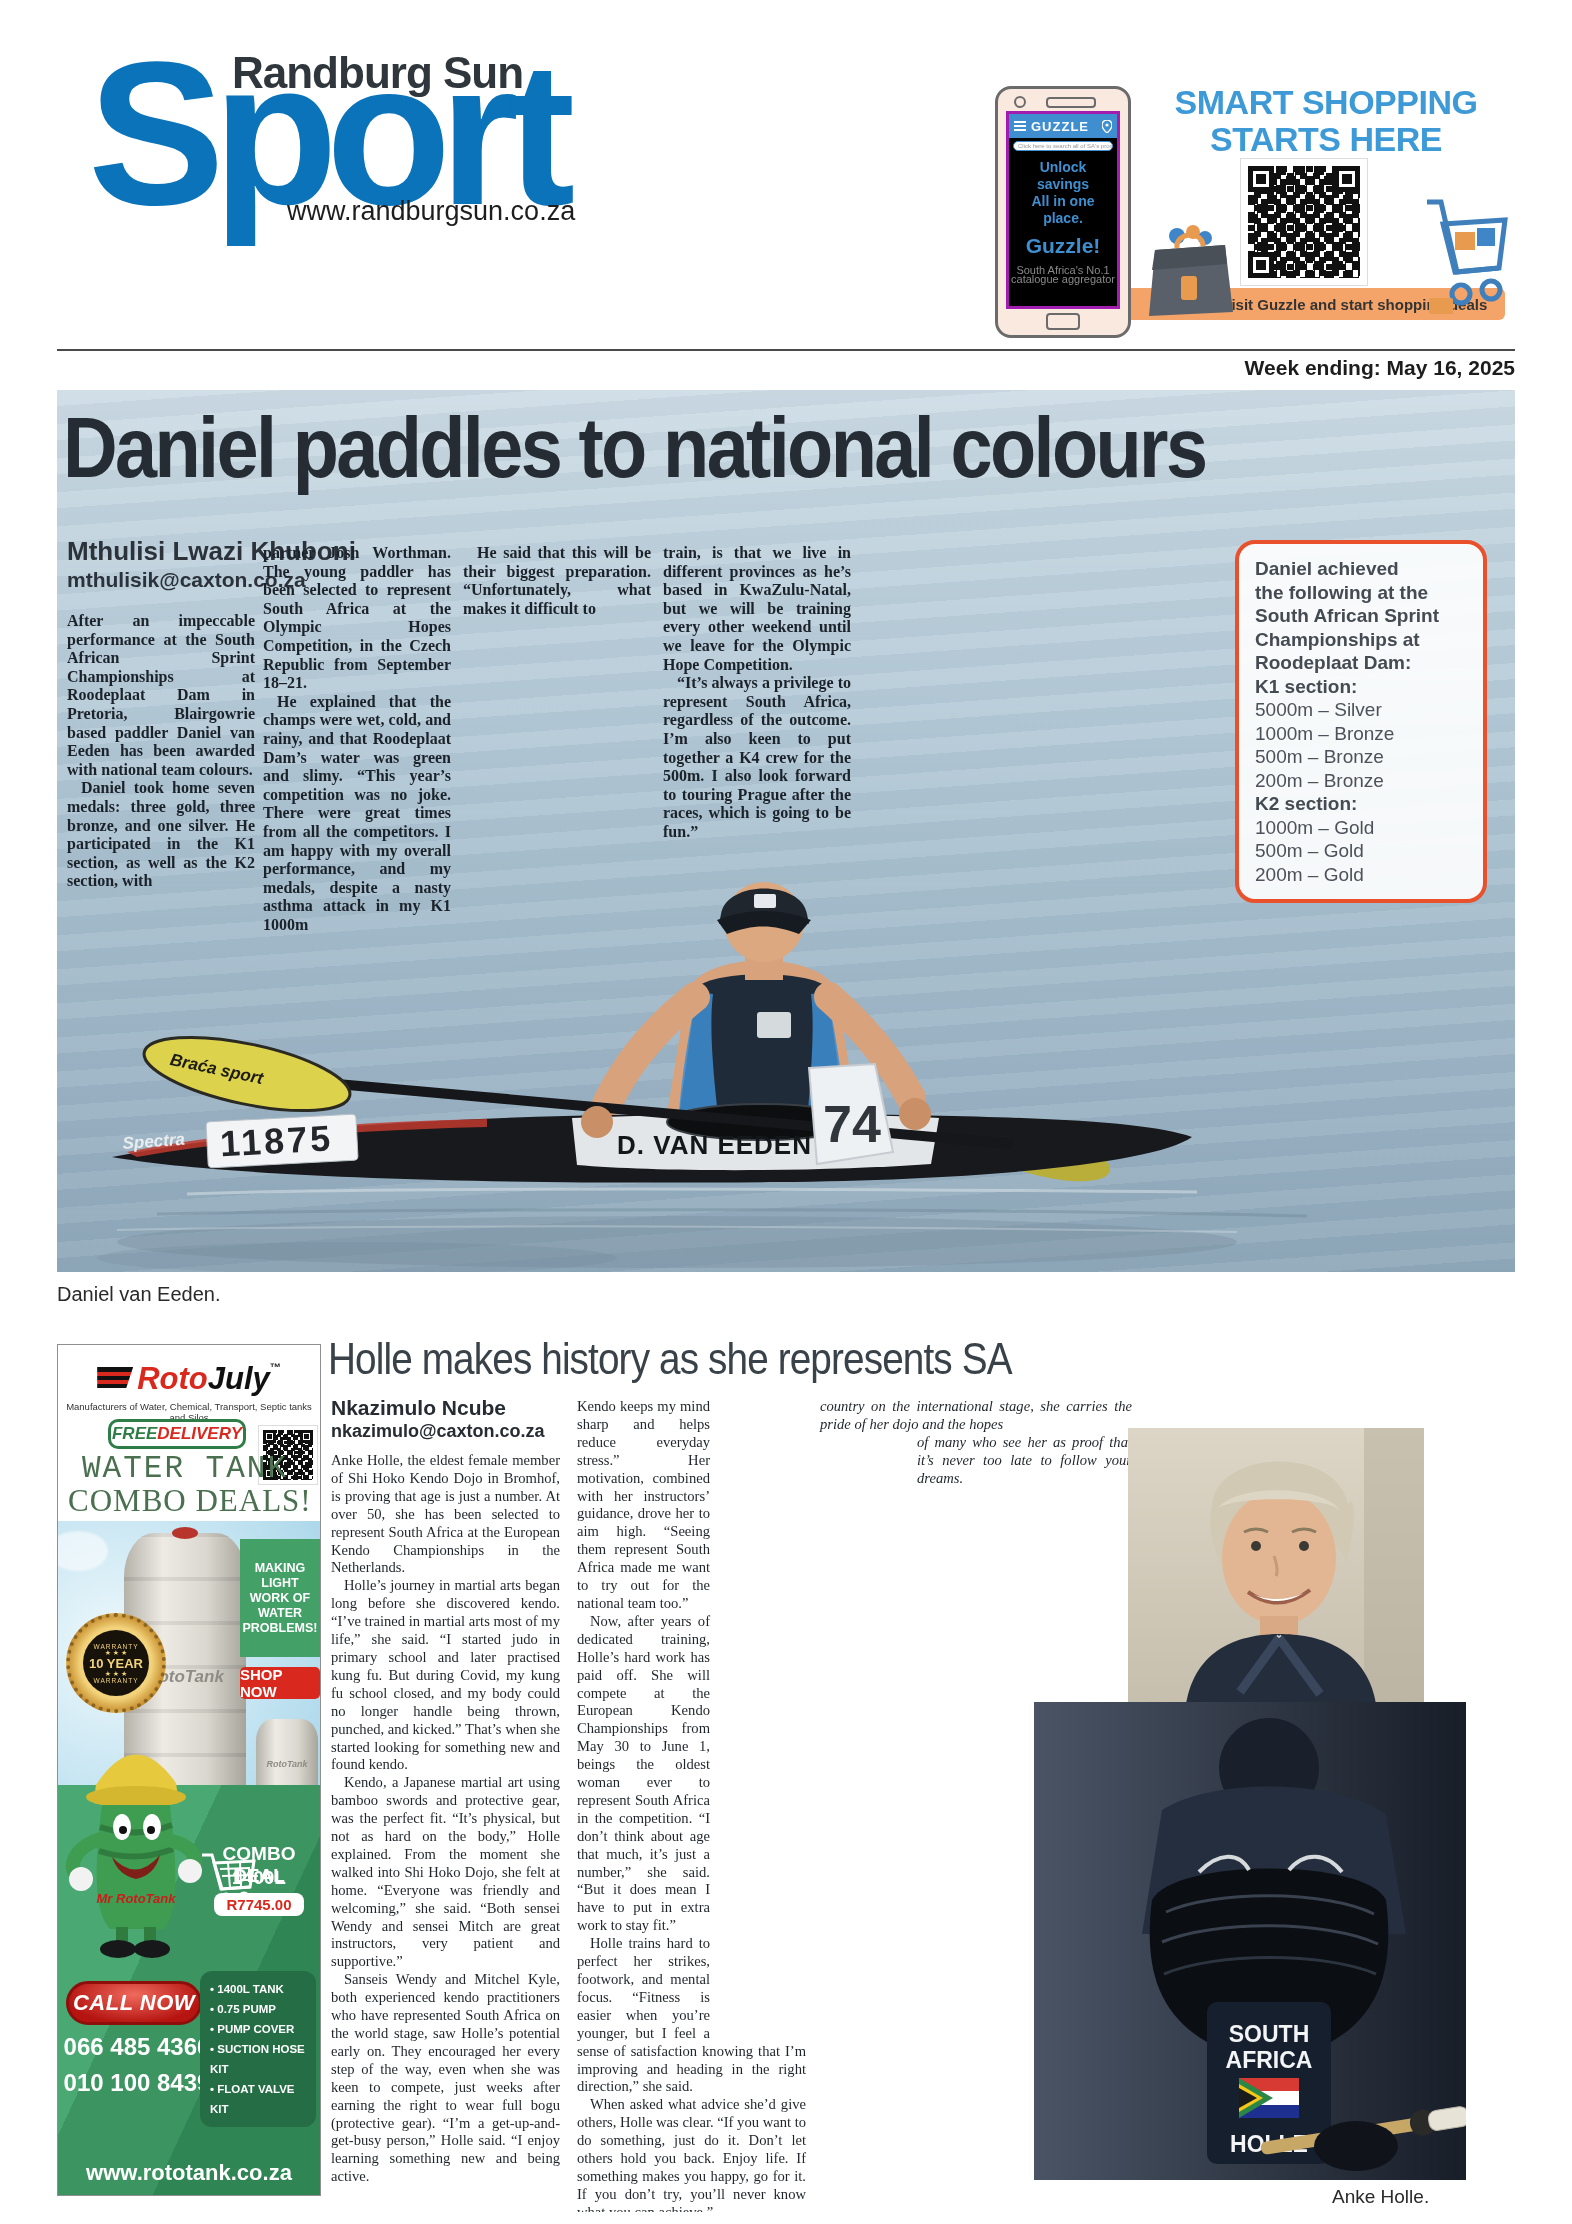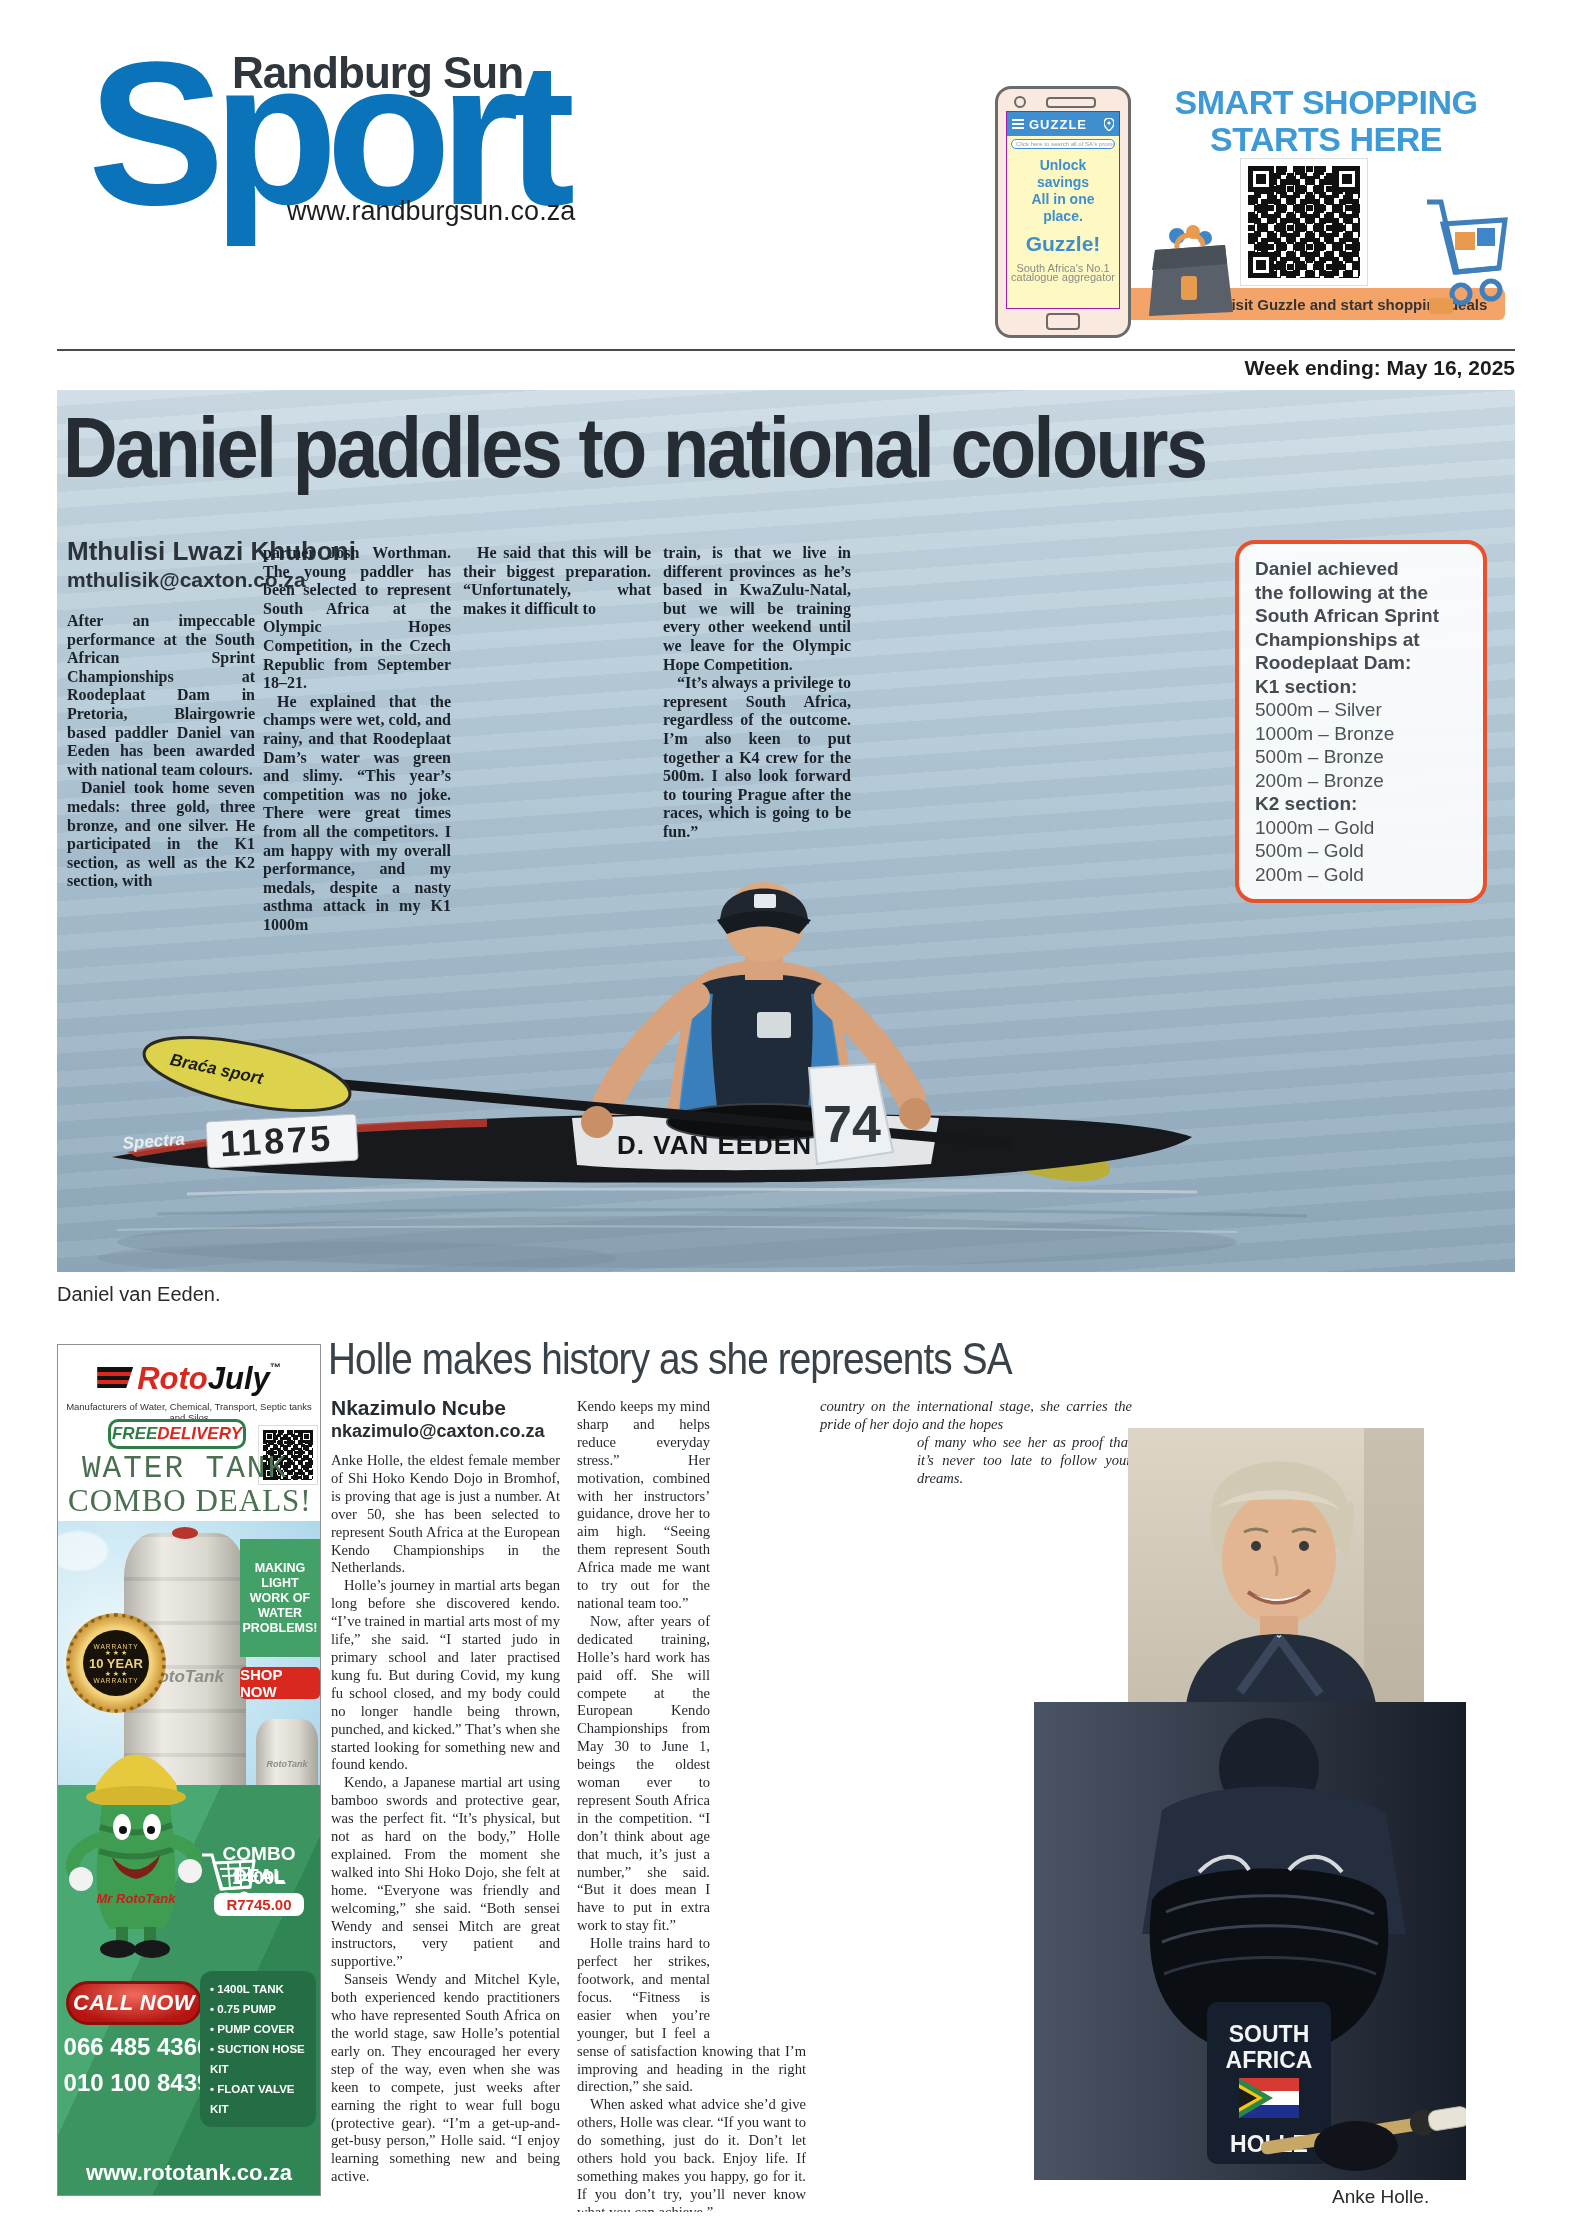--- a/index.html
+++ b/index.html
@@ -17,22 +17,22 @@
   #guzzle{left:985px;top:56px;width:532px;height:268px;}
   #guzzle-strip{left:12px;top:232px;width:508px;height:32px;background:#f4a469;border-radius:6px;
                 display:flex;align-items:center;justify-content:center;padding-left:150px;box-sizing:border-box;
                 font-size:15px;font-weight:800;color:#343434;}
   #phone{left:10px;top:30px;width:136px;height:252px;background:#f9e9df;border:3px solid #6b6b6b;
          border-radius:16px;z-index:3;box-sizing:border-box;}
   .phone-cam{position:absolute;left:16px;top:7px;width:8px;height:8px;border-radius:50%;
              background:#f9e9df;border:2px solid #6b6b6b;}
   .phone-spk{position:absolute;left:48px;top:8px;width:46px;height:7px;border-radius:4px;
              background:#f9e9df;border:2px solid #6b6b6b;}
-  #phone-screen{position:absolute;left:8px;top:22px;right:8px;bottom:26px;background:#fef9c3;
-                border:1px solid #a21caf;overflow:hidden;}
+  #phone-screen{position:absolute;left:8px;top:22px;right:8px;bottom:26px;background:#000000;
+                border:3px solid #a21caf;overflow:hidden;}
   #phone-header{height:24px;background:#3f8fd0;display:flex;align-items:center;gap:5px;padding:0 5px;}
   .burger{display:inline-block;width:12px;}
   .burger i{display:block;height:2px;background:#fff;margin:2px 0;}
   #phone-appname{color:#fff;font-weight:800;font-size:13px;letter-spacing:1px;flex:1;}
   #phone-search{margin:3px 4px;background:#fff;border:1px solid #3f8fd0;border-radius:8px;
                 font-size:6px;color:#999;padding:1px 4px;white-space:nowrap;overflow:hidden;}
   .promo-line{color:#3f8fd0;font-weight:800;font-size:14px;text-align:center;line-height:17px;}
   #phone-guzzle{color:#3f8fd0;font-weight:800;font-size:21px;text-align:center;margin-top:7px;}
   .phone-tag{color:#8a8a8a;font-size:11px;text-align:center;line-height:9px;margin-top:8px;}
   .phone-home{position:absolute;left:50%;transform:translateX(-50%);bottom:5px;width:30px;height:13px;

